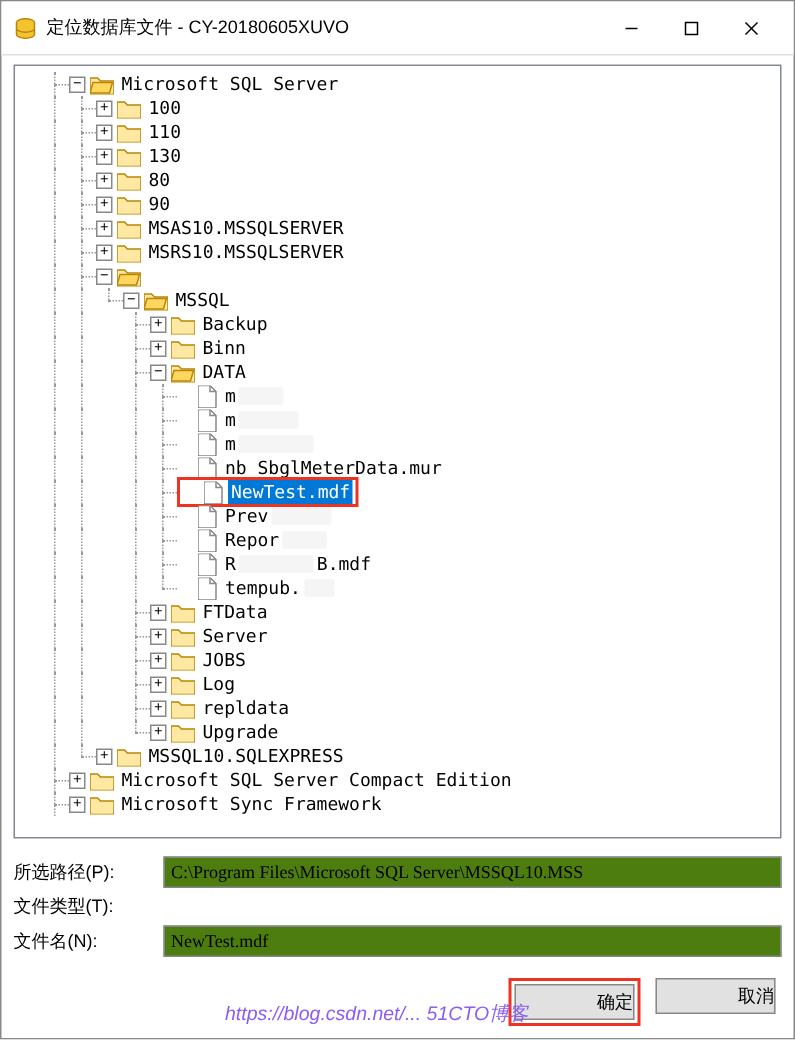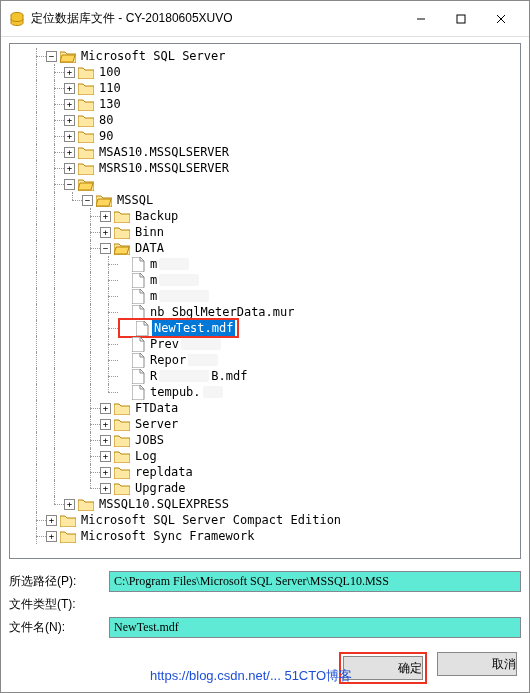--- a/index.html
+++ b/index.html
@@ -22,26 +22,26 @@
 .expander { display: inline-block; width: 11px; height: 11px; border: 1px solid #888; background: #fff; text-align: center; line-height: 9px; font-size: 9px; margin-right: 3px; cursor: pointer; position: relative; z-index: 1; }
 .folder-icon { display: inline-block; width: 16px; height: 13px; margin-right: 3px; vertical-align: middle; }
 .file-icon { display: inline-block; width: 13px; height: 15px; margin-right: 3px; vertical-align: middle; }
 .tree-label { padding: 0 2px; }
 .tree-label.selected { background: #0078d7; color: #fff; }
 .highlight-box { border: 2px solid #e32; padding: 0 2px; display: inline-flex; align-items: center; }
 .smudge { display: inline-block; background: #f5f5f5; height: 12px; border-radius: 2px; }
 .form-area { padding: 8px 0 0 0; }
 .form-row { display: flex; align-items: center; margin: 4px 0; }
 .form-row .lbl { width: 100px; }
-.form-row .field { flex: 1; border: 1px solid #828790; background: #5eead4; height: 21px; padding: 2px 4px; font-size: 12px; font-family: SimSun; overflow: hidden; white-space: nowrap; }
+.form-row .field { flex: 1; border: 1px solid #828790; background: #4d7c0f; height: 21px; padding: 2px 4px; font-size: 12px; font-family: SimSun; overflow: hidden; white-space: nowrap; }
 .form-row select.field { padding: 0 2px; }
 .btn-row { display: flex; justify-content: flex-end; padding: 10px 4px 2px 0; gap: 10px; }
 .btn { width: 80px; height: 24px; border: 1px solid #888; background: #e1e1e1; cursor: pointer; font-size: 12px; font-family: "Microsoft YaHei"; text-align: right; }
 .btn-row .highlight-btn { border: 2px solid #e32; padding: 2px; display: inline-block; }
-.watermark { position: absolute; bottom: 8px; left: 150px; color: #1d4ed8; font-size: 13px; pointer-events: none; }
+.watermark { position: absolute; bottom: 8px; left: 150px; color: #8b5cf6; font-size: 13px; font-style: italic; pointer-events: none; }
 </style>
 </head>
 <body>
 
 <div class="window">
   <div class="titlebar">
     <span class="icon">
       <svg width="16" height="16" viewBox="0 0 16 16">
           <ellipse cx="8" cy="4" rx="6" ry="2.5" fill="#f4c430" stroke="#b8860b"></ellipse>
           <path d="M2 4v8c0 1.4 2.7 2.5 6 2.5s6-1.1 6-2.5V4" fill="#f4c430" stroke="#b8860b"></path>

